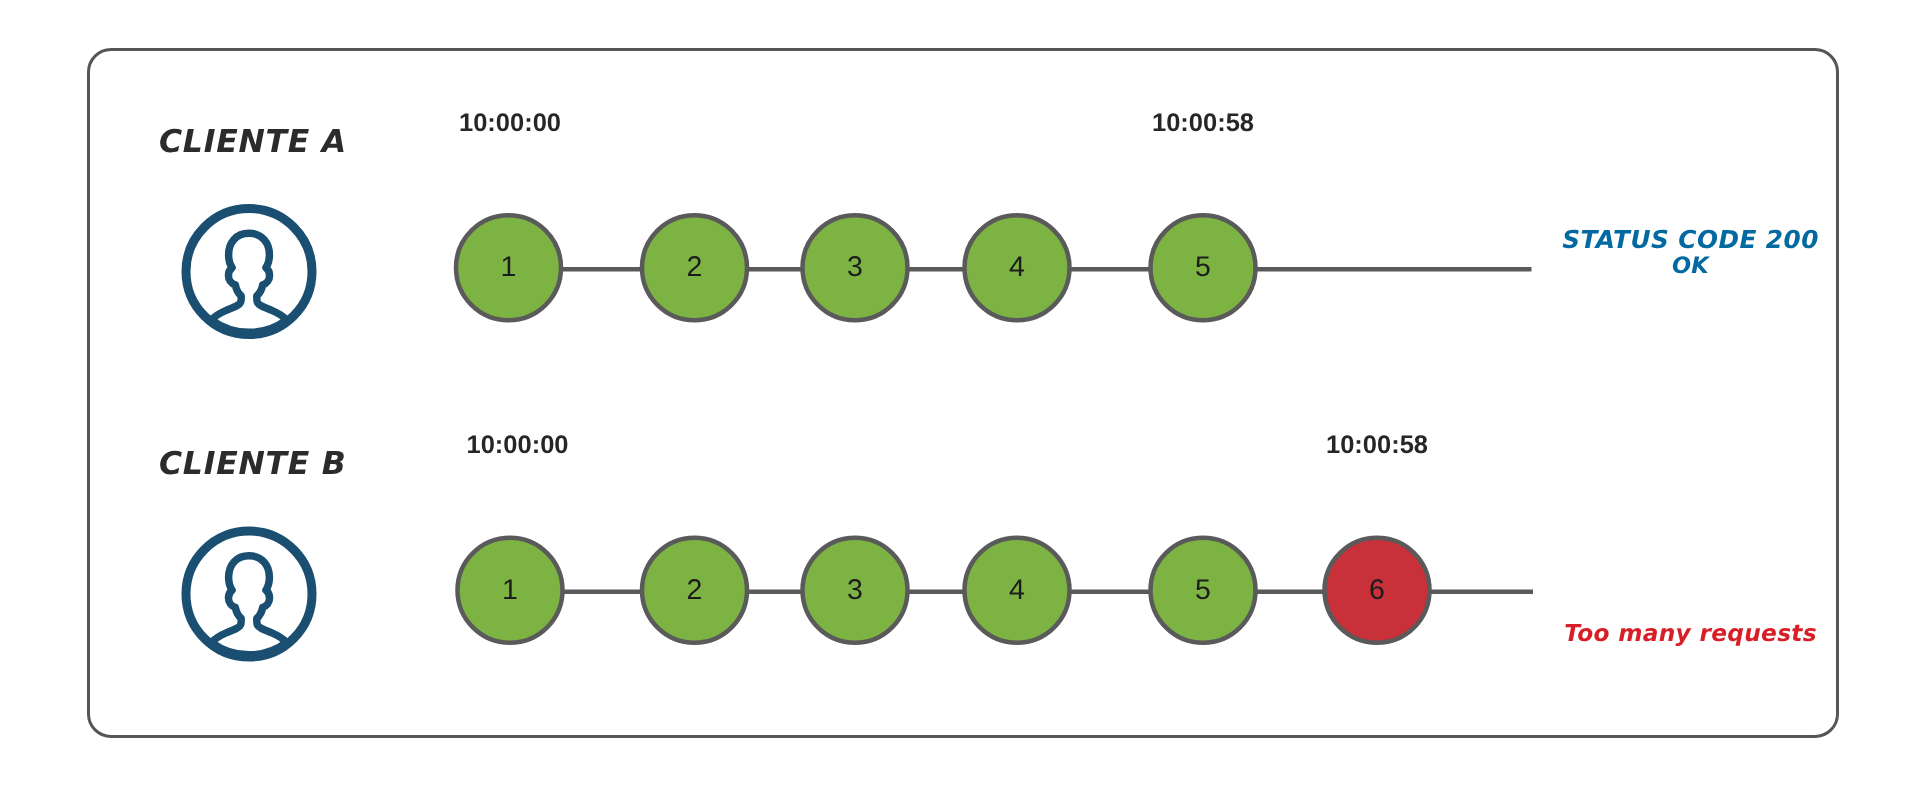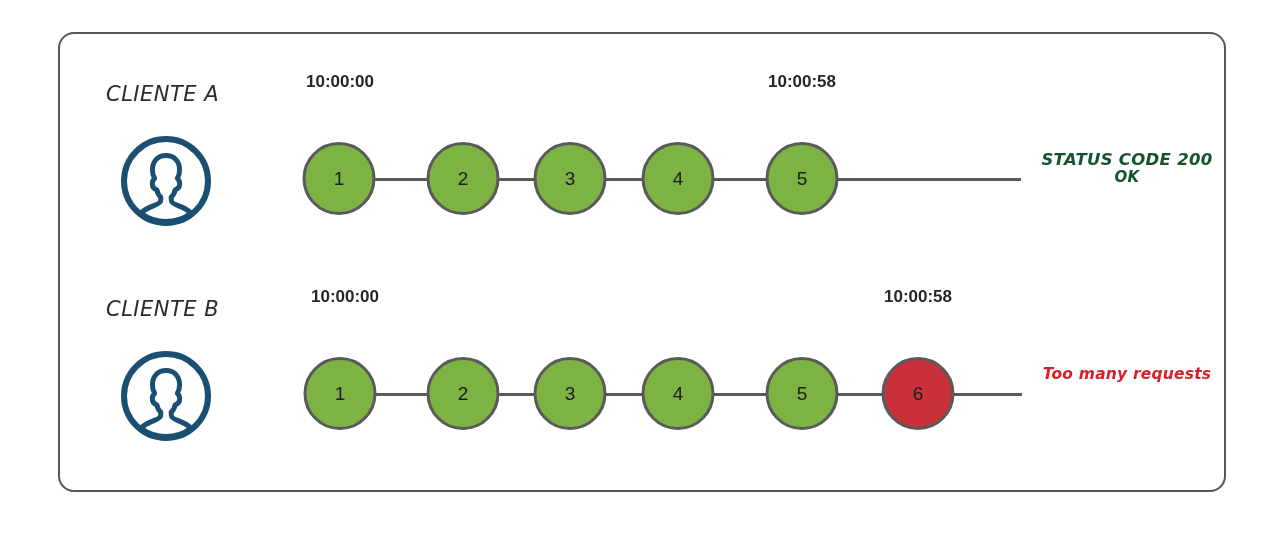--- a/index.html
+++ b/index.html
@@ -44,21 +44,21 @@
   .row-b { top: 215px; }
 
   
   .client-label {
     position: absolute;
     left: 106px;
     top: 82px;
     font-family: "DejaVu Sans", sans-serif;
     font-size: 21px;
     font-style: italic;
-    font-weight: 400;
+    font-weight: 700;
     letter-spacing: 0.5px;
     color: #2b2b2b;
     white-space: nowrap;
   }
 
   
   .avatar {
     position: absolute;
     left: 120px;
     top: 135px;
@@ -117,21 +117,21 @@
     font-family: "DejaVu Sans", sans-serif;
     font-style: italic;
     font-weight: 700;
     line-height: 1.18;
     white-space: nowrap;
   }
   .status .line1 { font-size: 16.5px; letter-spacing: 0.3px; }
   .status .line2 { font-size: 15px; letter-spacing: 0.2px; }
   .status.ok   { color: #5bb431; }
   .status.fail { color: #d81f28; }
-  .status.fail .line2 { font-size: 15.5px; }
+  .status.fail .line2 { font-size: 15.5px; margin-top: 48px; }
 </style>
 </head>
 <body>
 
 <div id="stage">
   <div class="frame"></div>
   <div id="rows-host">
       <div class="row row-a">
         <div class="client-label">CLIENTE A</div>
         <div class="avatar">
@@ -141,21 +141,21 @@
           </svg>
         </div>
         <div class="track" style="left: 339px; width: 682px; background: rgb(90, 90, 90);"></div>
         <div class="timestamp" style="left: 340px; color: rgb(38, 38, 38);">10:00:00</div>
         <div class="timestamp" style="left: 802px; color: rgb(38, 38, 38);">10:00:58</div>
         <div class="node ok" style="left: 339px; background: rgb(124, 179, 66); border-color: rgb(90, 90, 90);">1</div>
         <div class="node ok" style="left: 463px; background: rgb(124, 179, 66); border-color: rgb(90, 90, 90);">2</div>
         <div class="node ok" style="left: 570px; background: rgb(124, 179, 66); border-color: rgb(90, 90, 90);">3</div>
         <div class="node ok" style="left: 678px; background: rgb(124, 179, 66); border-color: rgb(90, 90, 90);">4</div>
         <div class="node ok" style="left: 802px; background: rgb(124, 179, 66); border-color: rgb(90, 90, 90);">5</div>
-        <div class="status ok" style="color: #14532d;">
+        <div class="status ok" style="color: #0369a1;">
           <div class="line1">STATUS CODE 200</div>
           <div class="line2">OK</div>
         </div>
       </div>
       <div class="row row-b">
         <div class="client-label">CLIENTE B</div>
         <div class="avatar">
           <svg width="92" height="92" viewBox="0 0 92 92" aria-hidden="true">
             <circle cx="46" cy="46" r="42" fill="none" stroke="#1b4f72" stroke-width="6"></circle>
             <path d="M46 20.5c-8.6 0-13.6 6.2-13.6 14.3 0 3.6 1 6.6 2.3 8.6 -1.6 1.4 -2.4 3.3 -2.4 5.2 0 3.2 2.1 5.6 4.6 6.3 0.5 3 1.9 5.6 3.9 7.3 0 0 0.1 3.2 -0.4 4.4 -0.7 1.8 -4.5 3.2 -9.6 5.3 -4.3 1.8 -7.6 3.9 -9.8 6.4 a42 42 0 0 0 50 0 c-2.2 -2.5 -5.5 -4.6 -9.8 -6.4 -5.1 -2.1 -8.9 -3.5 -9.6 -5.3 -0.5 -1.2 -0.4 -4.4 -0.4 -4.4 2 -1.7 3.4 -4.3 3.9 -7.3 2.5 -0.7 4.6 -3.1 4.6 -6.3 0 -1.9 -0.8 -3.8 -2.4 -5.2 1.3 -2 2.3 -5 2.3 -8.6 0 -8.1 -5 -14.3 -13.6 -14.3 z" fill="none" stroke="#1b4f72" stroke-width="5" stroke-linejoin="round"></path>

